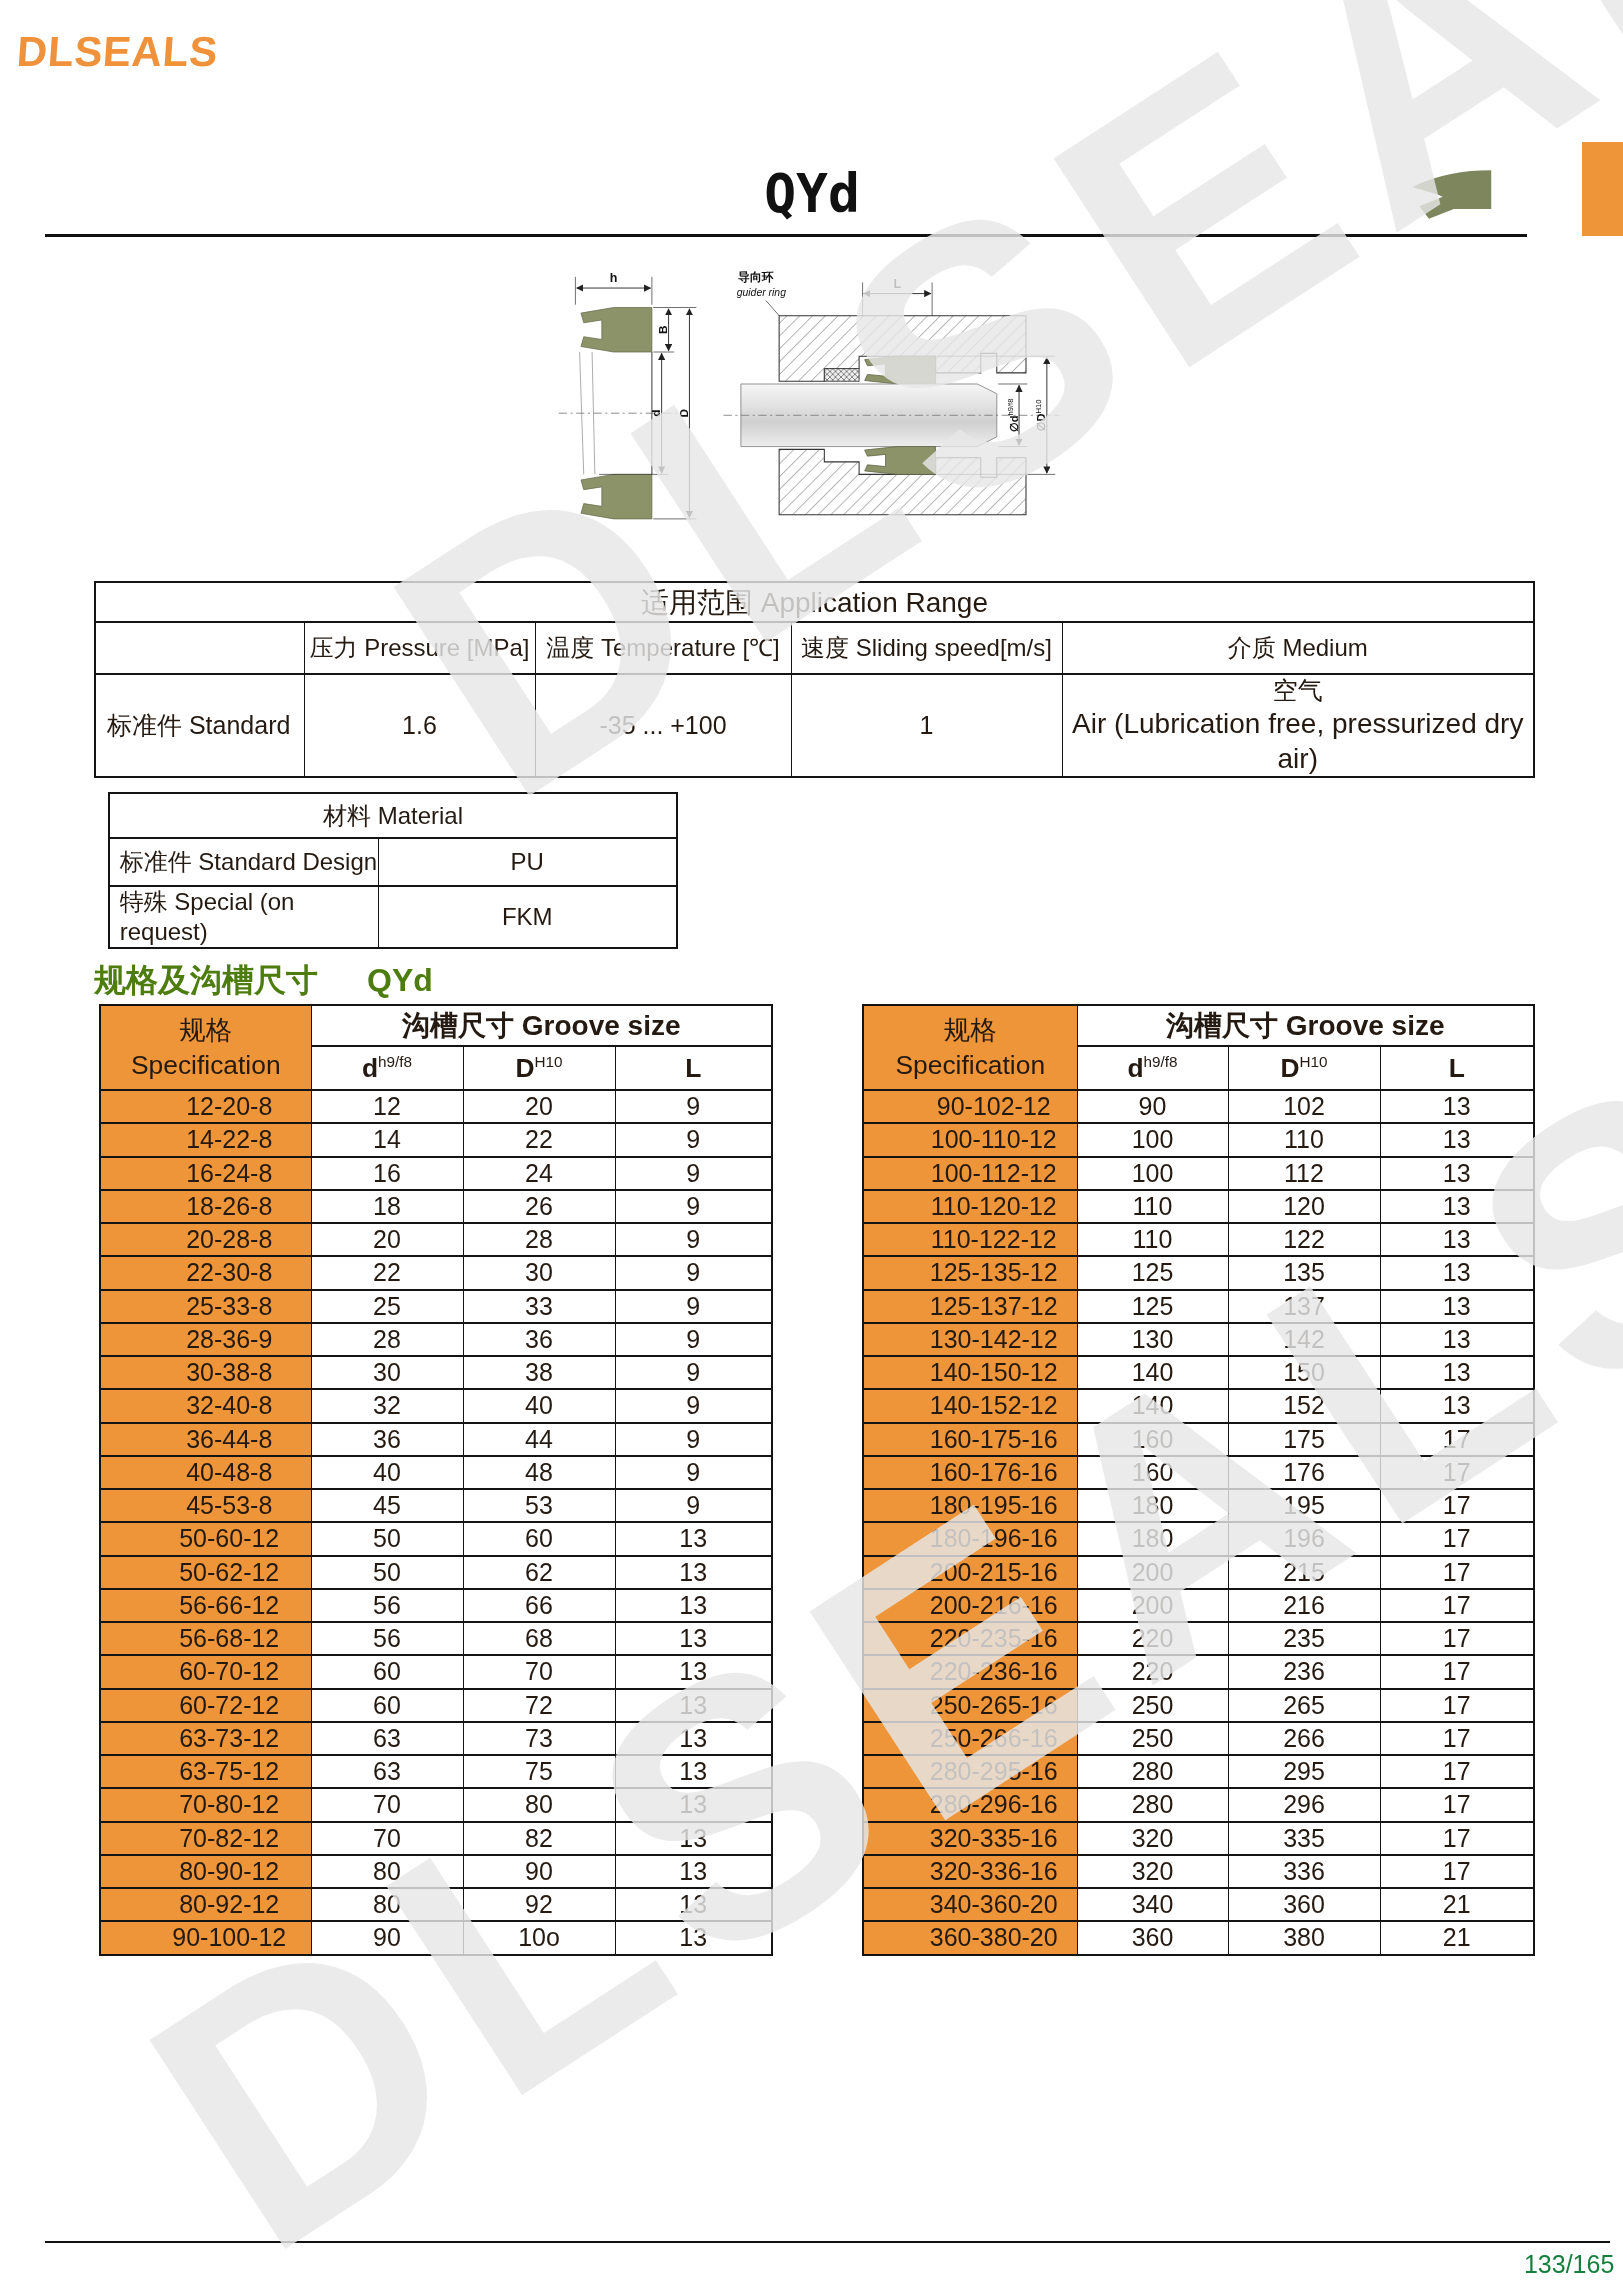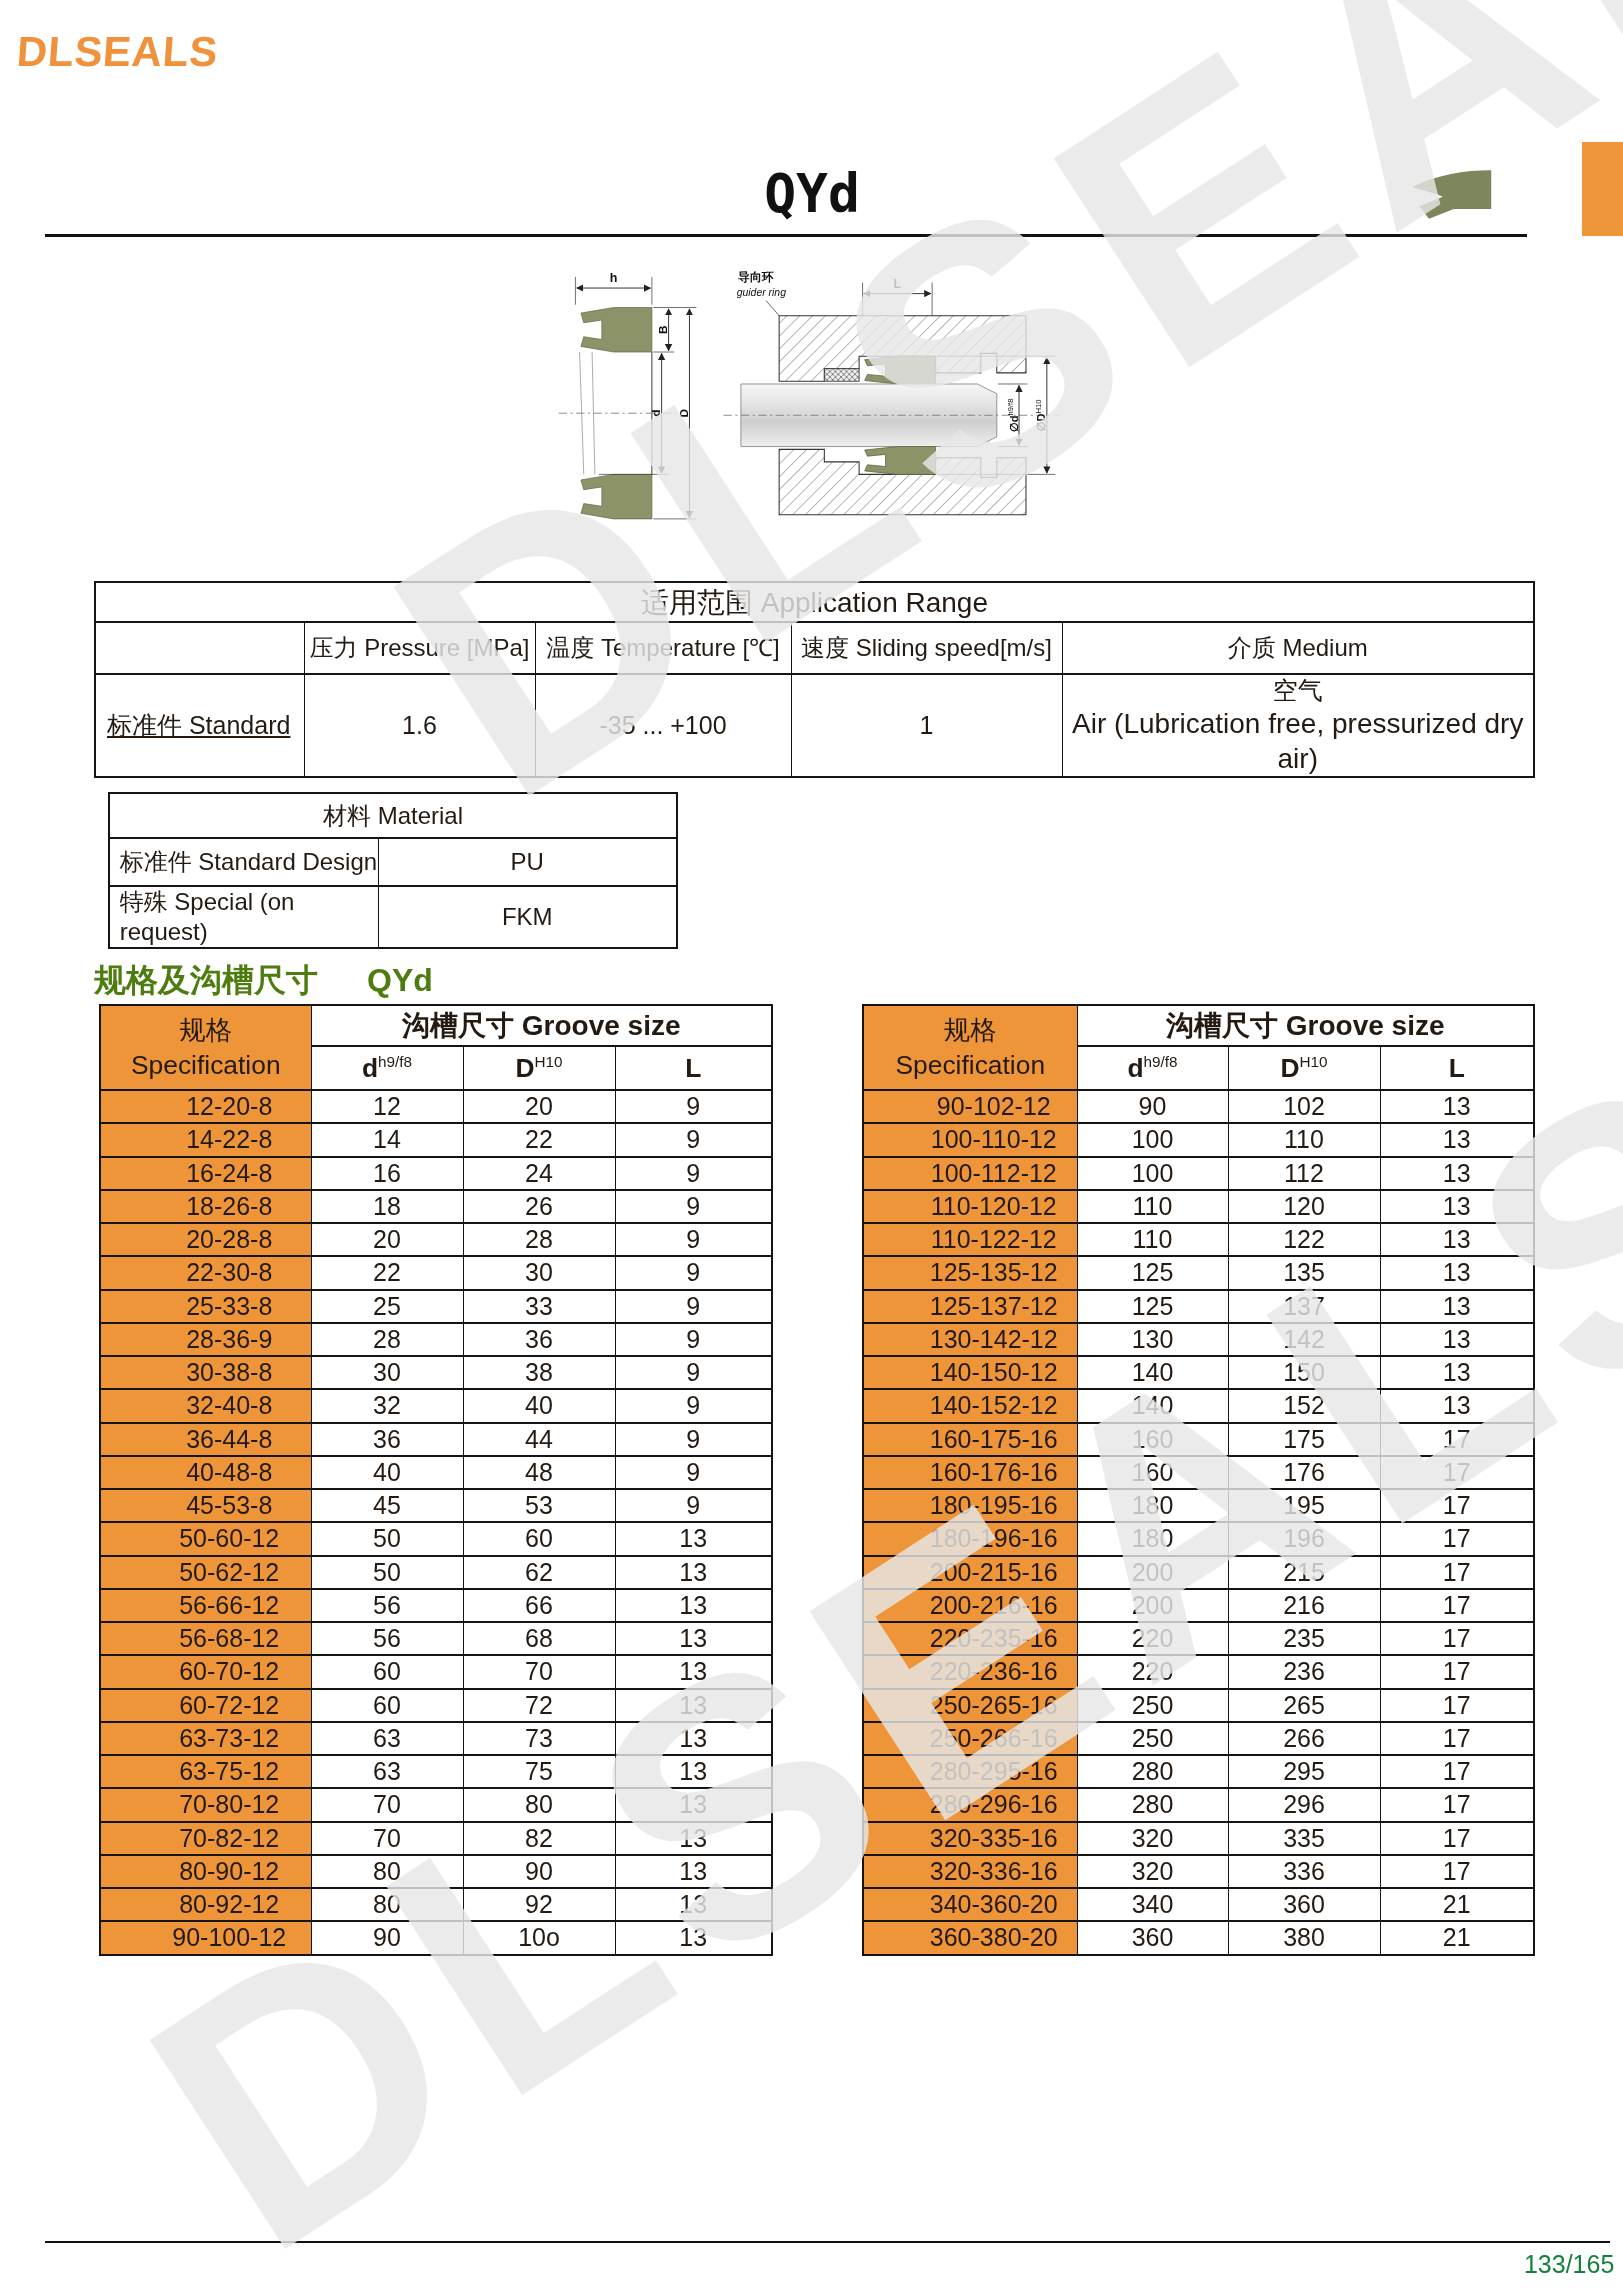--- a/index.html
+++ b/index.html
@@ -29,21 +29,21 @@
   table{border-collapse:collapse;table-layout:fixed;z-index:3;position:absolute;background:transparent;}
   td{border:1.4px solid #141414;border-top-width:2.1px;border-bottom-width:2.1px;
      text-align:center;vertical-align:middle;padding:0;line-height:1.25;background:#fff;
      color:#241a12;overflow:hidden;}
 
   
   .app-table{left:94px;top:581px;width:1441px;border:2.8px solid #141414;font-size:24px;}
   .app-table .t-title{height:38px;font-size:28px;}
   .app-table .h-row td{height:50px;}
   .app-table .d-row td{height:92px;font-size:25px;}
-  .app-table .lbl{text-align:left;padding-left:11px;font-size:24px;text-decoration:underline;}
+  .app-table .lbl{text-align:left;padding-left:11px;font-size:24px;}
   .app-table .medium-en{font-size:28px;}
 
   
   .mat-table{left:94px;top:792px;width:570px;border:2.1px solid #141414;font-size:24px;margin-left:14px;}
   .mat-table .t-title{height:43px;font-size:24px;}
   .mat-table td{height:46px;}
   .mat-table .lbl{text-align:left;padding-left:9.7px;}
 
   
   .spec-heading{position:absolute;left:94px;top:959px;z-index:3;font-size:32px;font-weight:700;color:#4d7c0f;}

